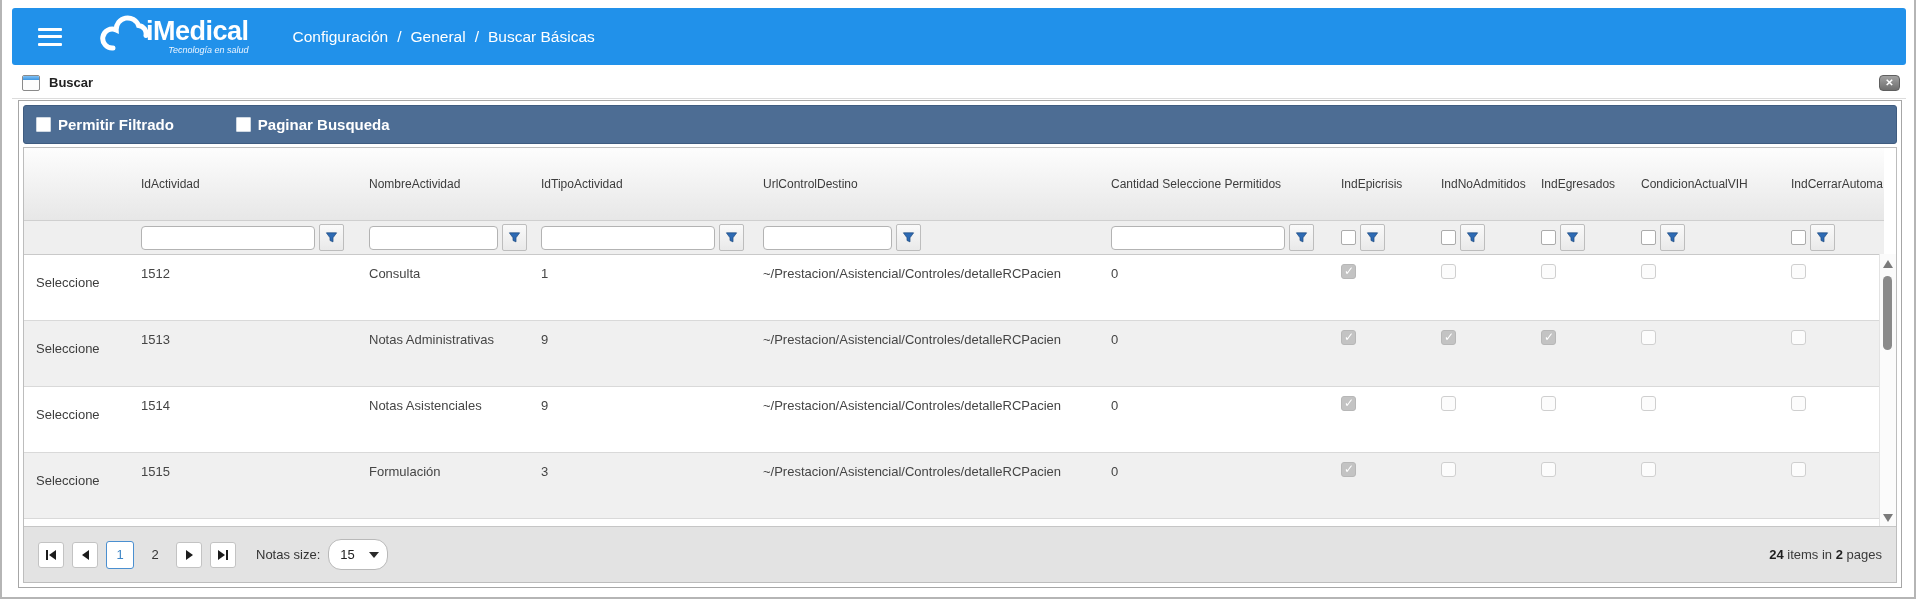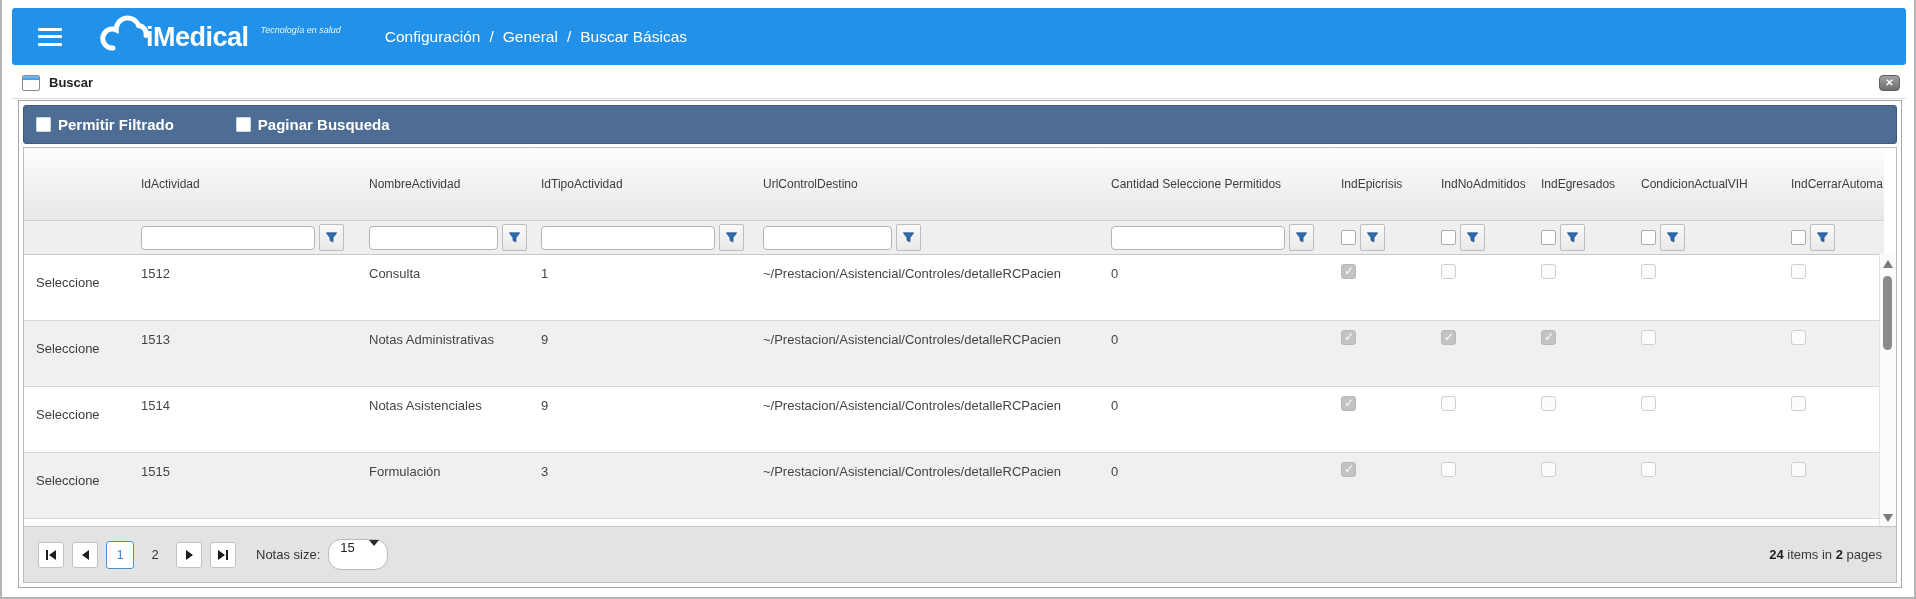--- a/index.html
+++ b/index.html
@@ -8,21 +8,21 @@
     border-bottom:2px solid #b5b5b5;box-sizing:border-box;background:#fff;}
 
   
   .appbar{position:absolute;left:10px;right:8px;top:8px;height:57px;background:#2191ea;
     border-radius:3px;display:flex;align-items:center;}
   .hamburger{width:24px;height:18px;margin-left:26px;display:flex;flex-direction:column;
     justify-content:space-between;cursor:pointer;}
   .hamburger i{display:block;height:3px;background:#fff;border-radius:1px;}
   .logo{display:flex;align-items:center;margin-left:38px;position:relative;}
   .logo svg{display:block;}
-  .brandwrap{display:flex;flex-direction:row;margin-left:-6px;gap:12px;}
+  .brandwrap{display:flex;flex-direction:column;margin-left:-6px;}
   .brand{color:#fff;font-weight:bold;font-size:27px;letter-spacing:-0.5px;line-height:26px;}
   .tagline{color:#eaf4ff;font-style:italic;font-size:9px;text-align:right;margin-top:1px;}
   .breadcrumb{color:#fff;font-size:15.5px;margin-left:44px;display:flex;align-items:center;}
   .bc-item{cursor:pointer;}
   .bc-sep{margin:0 9px;}
 
   
   .titlebar{position:absolute;left:10px;right:8px;top:67px;height:31px;display:flex;
     align-items:center;border-bottom:1px solid #dcdcdc;background:#fff;}
   .winicon{width:16px;height:14px;border:1px solid #8a8a8a;border-radius:2px;background:#fdfdfd;
@@ -99,21 +99,21 @@
   .tri-l{width:0;height:0;border-top:5px solid transparent;border-bottom:5px solid transparent;
     border-right:7px solid #1c1c1c;}
   .tri-r{width:0;height:0;border-top:5px solid transparent;border-bottom:5px solid transparent;
     border-left:7px solid #1c1c1c;}
   .bar{width:2px;height:10px;background:#1c1c1c;}
   .pnum{width:26px;height:26px;display:inline-flex;align-items:center;justify-content:center;
     margin-right:8px;cursor:pointer;border-radius:3px;}
   .pnum.current{background:#fff;border:1px solid #4a8fd0;color:#3f86c6;}
   .psize-label{margin-left:12px;}
   .psize{width:58px;height:29px;background:#fff;border:1px solid #b9b9b9;border-radius:13px;
-    margin-left:8px;display:inline-flex;cursor:pointer;}
+    margin-left:8px;display:inline-flex;align-items:center;cursor:pointer;}
   .psize .val{flex:1;padding-left:11px;font-size:13px;color:#222;}
   .psize .caret{width:0;height:0;border-left:5px solid transparent;border-right:5px solid transparent;
     border-top:6px solid #2b2b2b;margin-right:8px;}
   .pinfo{margin-left:auto;color:#3a3a3a;}
   .pinfo b{color:#1f1f1f;}
 </style>
 </head>
 <body>
 
 <div class="frame">

